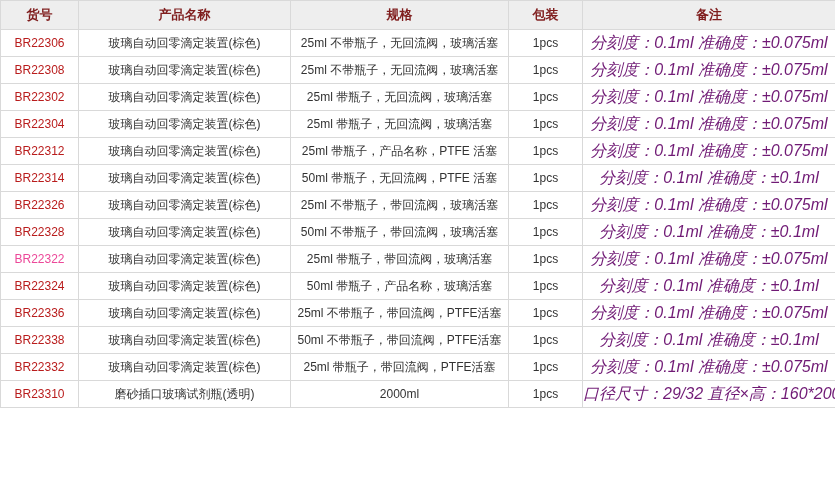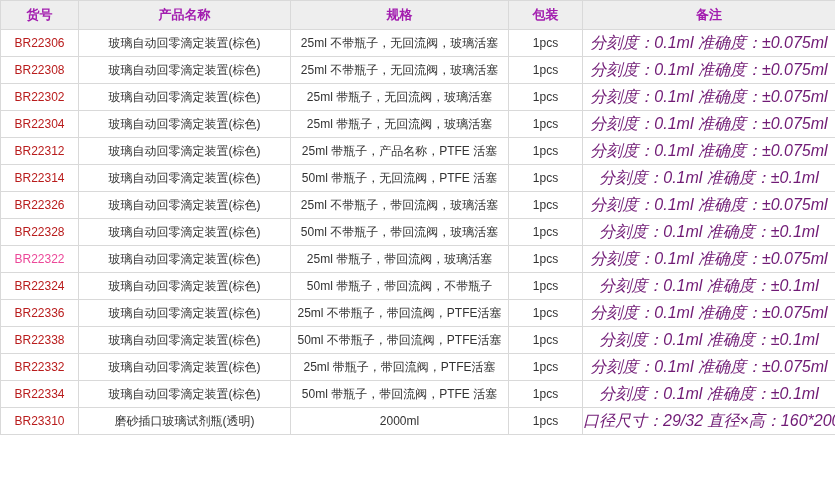--- a/index.html
+++ b/index.html
@@ -26,21 +26,21 @@
     padding: 0;
     height: 26px;
     text-align: center;
     vertical-align: middle;
     white-space: nowrap;
     overflow: hidden;
   }
   table.spec-table thead th {
     background: #eeeeee;
     font-weight: bold;
-    color: #a21caf;
+    color: #7f1d1d;
     font-size: 13px;
     height: 28px;
   }
   
   col.c-code   { width: 78px; }
   col.c-name   { width: 212px; }
   col.c-spec   { width: 218px; }
   col.c-pack   { width: 74px; }
   col.c-note   { width: 253px; }
 
@@ -149,21 +149,21 @@
       <tr>
         <td class="code highlight">BR22322</td>
         <td class="name">玻璃自动回零滴定装置(棕色)</td>
         <td class="spec">25ml 带瓶子，带回流阀，玻璃活塞</td>
         <td class="pack">1pcs</td>
         <td class="note">分刻度：0.1ml 准确度：±0.075ml</td>
       </tr>
       <tr>
         <td class="code">BR22324</td>
         <td class="name">玻璃自动回零滴定装置(棕色)</td>
-        <td class="spec">50ml 带瓶子，带回流阀，不带瓶子</td>
+        <td class="spec">50ml 带瓶子，产品名称，玻璃活塞</td>
         <td class="pack">1pcs</td>
         <td class="note">分刻度：0.1ml 准确度：±0.1ml</td>
       </tr>
       <tr>
         <td class="code">BR22336</td>
         <td class="name">玻璃自动回零滴定装置(棕色)</td>
         <td class="spec">25ml 不带瓶子，带回流阀，PTFE活塞</td>
         <td class="pack">1pcs</td>
         <td class="note">分刻度：0.1ml 准确度：±0.075ml</td>
       </tr>
@@ -175,27 +175,20 @@
         <td class="note">分刻度：0.1ml 准确度：±0.1ml</td>
       </tr>
       <tr>
         <td class="code">BR22332</td>
         <td class="name">玻璃自动回零滴定装置(棕色)</td>
         <td class="spec">25ml 带瓶子，带回流阀，PTFE活塞</td>
         <td class="pack">1pcs</td>
         <td class="note">分刻度：0.1ml 准确度：±0.075ml</td>
       </tr>
       <tr>
-        <td class="code">BR22334</td>
-        <td class="name">玻璃自动回零滴定装置(棕色)</td>
-        <td class="spec">50ml 带瓶子，带回流阀，PTFE 活塞</td>
-        <td class="pack">1pcs</td>
-        <td class="note">分刻度：0.1ml 准确度：±0.1ml</td>
-      </tr>
-      <tr>
         <td class="code">BR23310</td>
         <td class="name">磨砂插口玻璃试剂瓶(透明)</td>
         <td class="spec">2000ml</td>
         <td class="pack">1pcs</td>
         <td class="note">口径尺寸：29/32 直径×高：160*200mm</td>
       </tr>
     </tbody>
 </table>
 
 </body></html>

